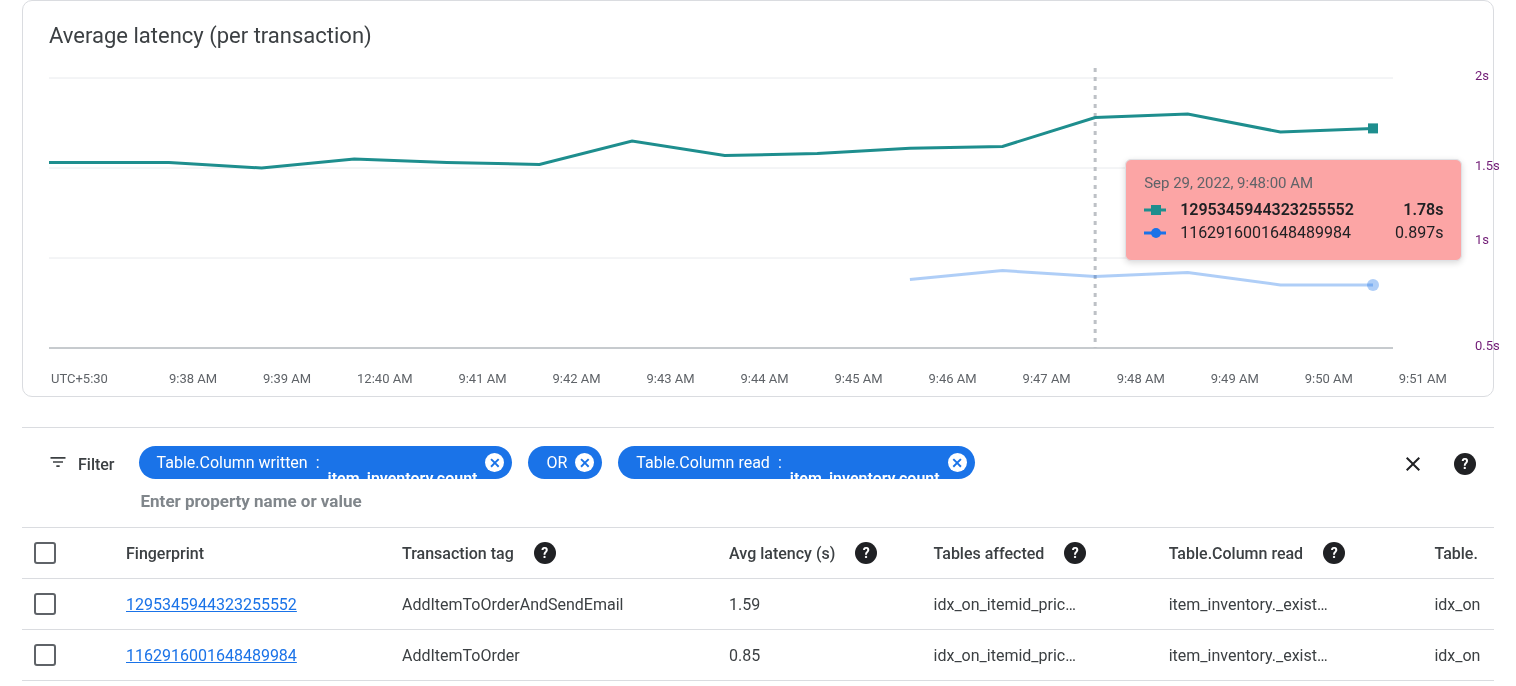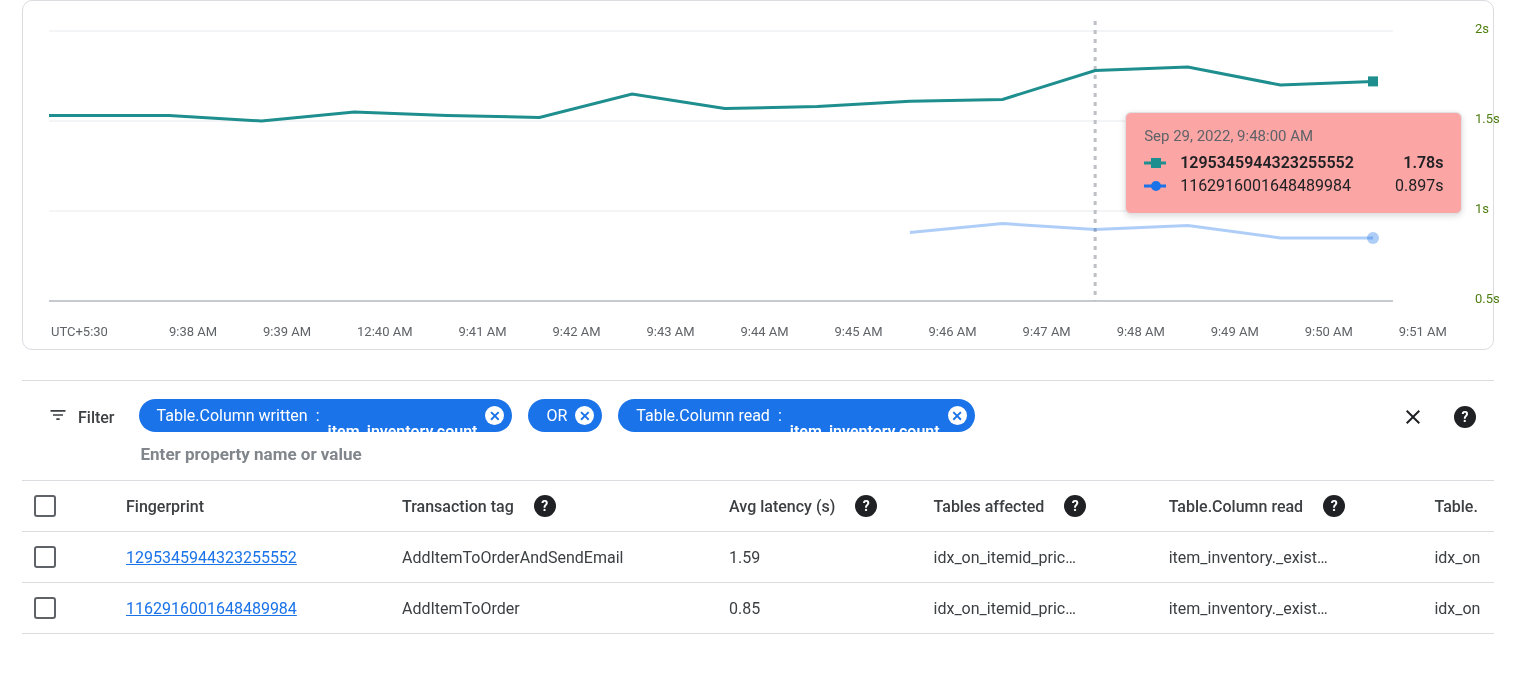--- a/index.html
+++ b/index.html
@@ -25,21 +25,21 @@
       letter-spacing: 0;
     }
     .chart-area {
       position: relative;
       margin-top: 10px;
     }
     .y-label {
       position: absolute;
       right: -8px;
       font-size: 13px;
-      color: #4d7c0f;
+      color: #701a75;
       transform: translateX(100%);
     }
     .x-axis {
       display: flex;
       margin-top: 10px;
       font-size: 13px;
       color: #5f6368;
     }
     .x-axis .tz { width: 120px; padding-left: 2px; }
     .x-axis .ticks {
@@ -156,37 +156,38 @@
       width: 22px; height: 22px; border: 2.5px solid #5f6368; border-radius: 3px;
     }
     th.num, td.num { text-align: right; }
     col.checkbox { width: 90px; }
     col.last { width: 70px; }
   </style>
 </head>
 <body>
 
 <div class="card">
+  <div class="chart-title">Average latency (per transaction)</div>
 
   <div class="chart-area">
     <svg id="chart-svg" width="1394" height="300">
         <line x1="0" y1="20" x2="1344" y2="20" stroke="#e8eaed" stroke-width="1"></line>
         <line x1="0" y1="110.00000000000001" x2="1344" y2="110.00000000000001" stroke="#e8eaed" stroke-width="1"></line>
         <line x1="0" y1="200.00000000000003" x2="1344" y2="200.00000000000003" stroke="#e8eaed" stroke-width="1"></line>
         <line x1="0" y1="290" x2="1344" y2="290" stroke="#e8eaed" stroke-width="1"></line>
         <line x1="0" y1="290" x2="1344" y2="290" stroke="#9aa0a6" stroke-width="1"></line>
         <line x1="1046.1538461538462" y1="10" x2="1046.1538461538462" y2="290" stroke="#bdc1c6" stroke-width="3" stroke-dasharray="4 5"></line>
         <path d="M -10 104.60000000000001 L 120 104.60000000000001 L 212.61538461538464 110.00000000000001 L 305.2307692307693 100.99999999999999 L 397.84615384615387 104.60000000000001 L 490.4615384615385 106.39999999999999 L 583.0769230769231 83.00000000000001 L 675.6923076923077 97.39999999999999 L 768.3076923076923 95.59999999999998 L 860.923076923077 90.19999999999997 L 953.5384615384615 88.39999999999999 L 1046.1538461538462 59.59999999999999 L 1138.7692307692307 55.99999999999999 L 1231.3846153846155 74.00000000000003 L 1324 70.39999999999999" fill="none" stroke="#1e8e8e" stroke-width="3" style=""></path>
         <rect x="1319" y="65.39999999999999" width="10" height="10" fill="#1e8e8e" style=""></rect>
         <path d="M 860.923076923077 221.59999999999997 L 953.5384615384615 212.60000000000002 L 1046.1538461538462 218.54000000000002 L 1138.7692307692307 214.4 L 1231.3846153846155 227 L 1324 227" fill="none" stroke="#1a73e8" stroke-width="3" style="opacity:0.35"></path>
         <circle cx="1324" cy="227" r="6" fill="#1a73e8" style="opacity:0.35"></circle>
       </svg>
     <span class="y-label" style="top:10px">2s</span>
     <span class="y-label" style="top:100px">1.5s</span>
-    <span class="y-label" style="top:190px">1s</span>
+    <span class="y-label" style="top:174px">1s</span>
     <span class="y-label" style="top:280px">0.5s</span>
 
     
     <div class="tooltip" id="tooltip" style="left: 1076.15px; top: 101px;">
       <div class="tooltip-time">Sep 29, 2022, 9:48:00 AM</div>
       <div class="tooltip-row active">
         <span class="marker">
           <svg width="22" height="12">
               <line x1="0" y1="6" x2="22" y2="6" stroke="#1e8e8e" stroke-width="3"></line>
               <rect x="7" y="1" width="10" height="10" fill="#1e8e8e"></rect>

